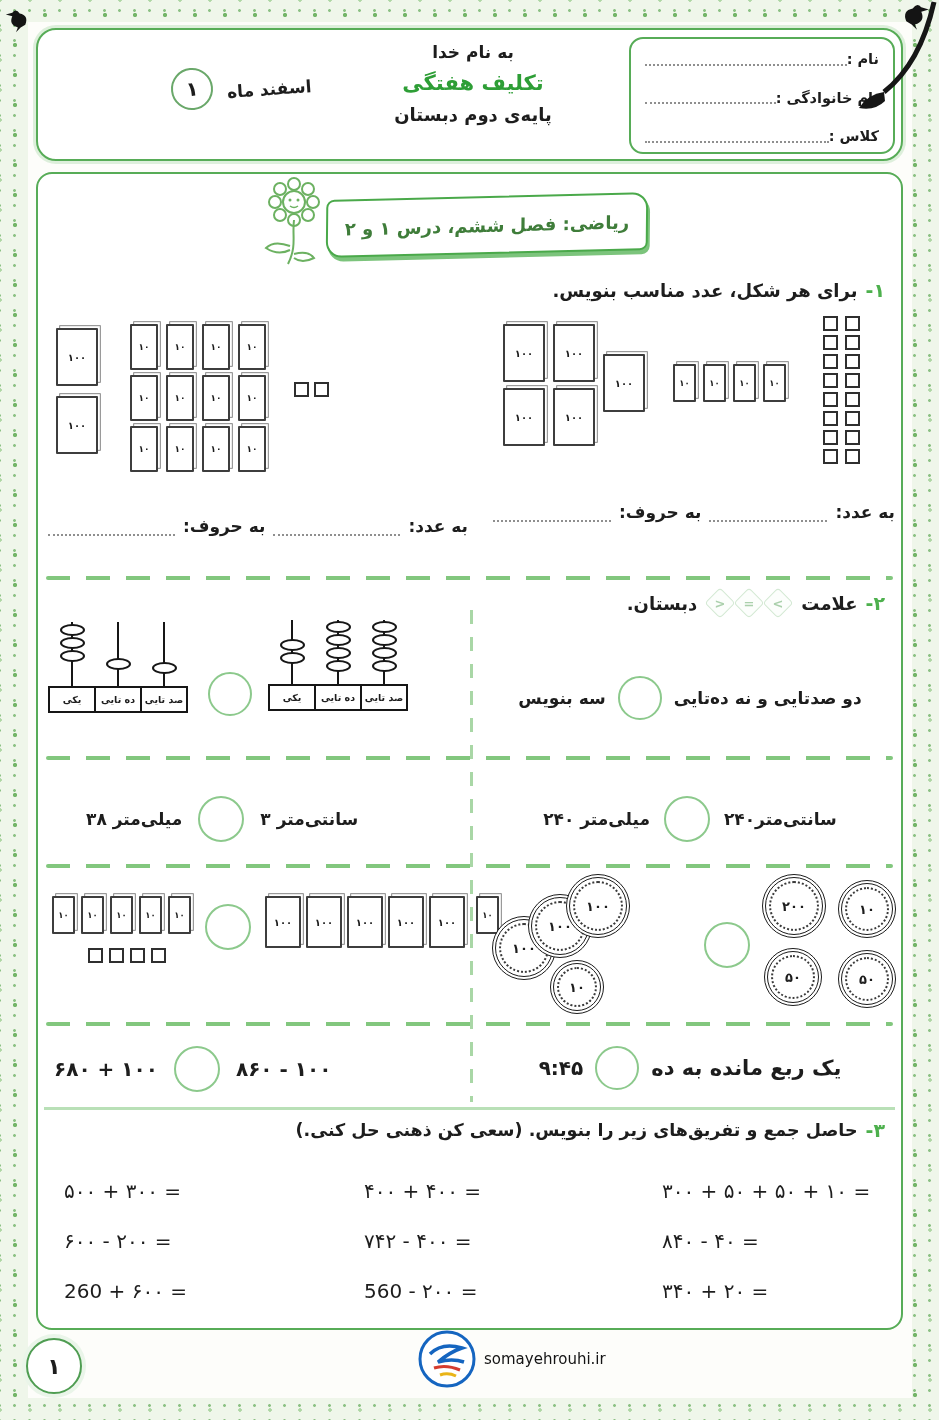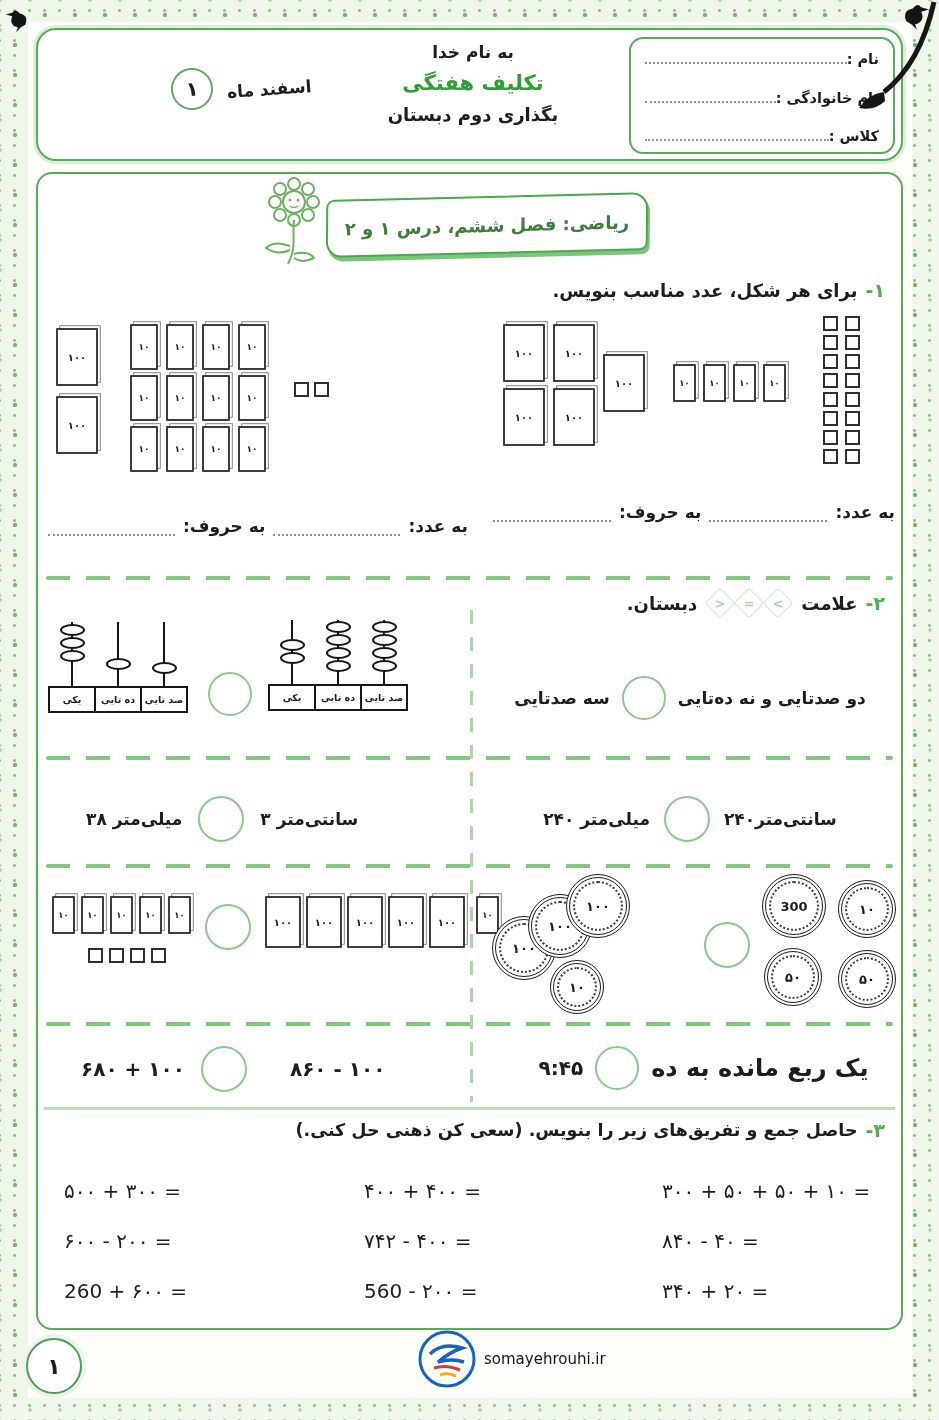--- a/index.html
+++ b/index.html
@@ -16,21 +16,21 @@
   }
   .inner{position:absolute;left:28px;top:22px;width:884px;height:1376px;background:#fdfdfa;}
   .rtl{direction:rtl;}
   .ltr{direction:ltr;}
 
   
   .header-box{position:absolute;left:36px;top:28px;width:867px;height:133px;background:#fff;
     border:2.5px solid #57ac57;border-radius:20px;box-shadow:0 0 0 3px #ddefdb;z-index:2;}
   .fields-box{position:absolute;right:6px;top:7px;width:266px;height:117px;border:2px solid #57ac57;
     border-radius:14px;padding:12px 14px 8px;display:flex;flex-direction:column;justify-content:space-between;}
-  .field-row{display:flex;direction:rtl;align-items:flex-start;}
+  .field-row{display:flex;direction:rtl;align-items:center;}
   .field-label{font-weight:bold;font-size:14.5px;white-space:nowrap;}
   .dot{flex:1;border-bottom:2.2px dotted #8f8f8f;height:13px;}
   .header-center{position:absolute;left:270px;top:12px;width:330px;text-align:center;}
   .bismillah{font-size:17px;font-weight:bold;margin-bottom:9px;}
   .wk-title{font-size:21px;font-weight:bold;color:#2e9e36;margin-bottom:9px;}
   .grade{font-size:18px;font-weight:bold;}
   .month-zone{position:absolute;left:58px;top:38px;width:215px;display:flex;direction:rtl;align-items:center;gap:14px;justify-content:flex-start;}
   .month-label{font-size:17px;font-weight:bold;transform:rotate(-4deg);}
   .month-badge{width:42px;height:42px;border:2px solid #6aa86a;border-radius:50%;background:#fff;
     display:flex;align-items:center;justify-content:center;font-size:20px;font-weight:bold;transform:rotate(-6deg);}
@@ -79,21 +79,21 @@
     background:repeating-linear-gradient(90deg,#82c77e 0 24px,transparent 24px 40px);}
   .vdash{position:absolute;left:432px;width:3px;
     background:repeating-linear-gradient(180deg,#a9d7a6 0 14px,transparent 14px 27px);}
   .greenline{position:absolute;left:6px;right:6px;height:2.5px;background:#b9e0b7;}
 
   .cmp{width:46px;height:46px;border:2px solid #8cc98c;border-radius:50%;background:#fff;flex:none;}
   .cmp.sm{width:44px;height:44px;}
 
   .cmprow{position:absolute;display:flex;direction:ltr;align-items:center;}
   .cmptxt{font-weight:bold;font-size:17px;white-space:nowrap;}
-  .eq{font-weight:bold;font-size:20px;direction:ltr;white-space:nowrap;margin-left:27px;}
+  .eq{font-weight:bold;font-size:20px;direction:ltr;white-space:nowrap;}
 
   
   .abacus{display:flex;}
   .rod{width:48px;display:flex;flex-direction:column;margin-left:-2px;}
   .rodtop{height:64px;position:relative;display:flex;flex-direction:column;justify-content:flex-end;align-items:center;padding-bottom:5px;}
   .rodtop::before{content:"";position:absolute;top:0;bottom:-2px;left:50%;width:2.5px;margin-left:-1.25px;background:#161616;}
   .bead{width:25px;height:12px;border:2.5px solid #161616;border-radius:50%;background:#fff;margin-bottom:1px;position:relative;z-index:1;}
   .rodlabel{height:27px;border:2.2px solid #161616;background:#fff;display:flex;align-items:center;justify-content:center;
     font-size:9.5px;font-weight:bold;white-space:nowrap;}
 
@@ -146,21 +146,21 @@
       <span class="dot"></span>
     </div>
     <div class="field-row">
       <span class="field-label">کلاس :</span>
       <span class="dot"></span>
     </div>
   </div>
   <div class="header-center">
     <div class="bismillah">به نام خدا</div>
     <div class="wk-title">تکلیف هفتگی</div>
-    <div class="grade">بگذار‌ی دوم دبستان</div>
+    <div class="grade">پایه‌ی دوم دبستان</div>
   </div>
   <div class="month-zone">
     <span class="month-label">اسفند ماه</span>
     <span class="month-badge">۱</span>
   </div>
 </div>
 
 <div class="main-box">
 
   <svg class="decor" style="left:212px;top:0px;width:84px;height:95px;z-index:2;" viewBox="0 0 84 95">
@@ -337,21 +337,21 @@
         <div class="bead"></div>
         <div class="bead"></div>
         <div class="bead"></div>
         <div style="height:6px;"></div>
       </div>
       <div class="rodlabel">صد تایی</div>
     </div>
   </div>
 
   <div class="cmprow" style="left:440px;top:502px;width:424px;justify-content:center;gap:12px;">
-    <span class="cmptxt rtl">سه صدتایی</span>
+    <span class="cmptxt rtl">سه بنویس</span>
     <span class="cmp sm"></span>
     <span class="cmptxt rtl">دو صدتایی و نه ده‌تایی</span>
   </div>
 
   <div class="hdash" style="top:582px;"></div>
 
   <div class="cmprow" style="left:20px;top:622px;width:400px;justify-content:flex-start;gap:16px;padding-left:28px;">
     <span class="cmptxt ltr">۳۸ میلی‌متر</span>
     <span class="cmp"></span>
     <span class="cmptxt ltr">۳ سانتی‌متر</span>
@@ -393,38 +393,38 @@
 
   <div style="position:absolute;left:450px;top:700px;width:412px;height:148px;">
     <div style="position:absolute;left:0;top:0;width:200px;height:145px;">
       <div class="coin c-big" style="left:78px;top:0;z-index:3;">۱۰۰</div>
       <div class="coin c-big" style="left:40px;top:20px;z-index:2;">۱۰۰</div>
       <div class="coin c-big" style="left:4px;top:42px;z-index:1;">۱۰۰</div>
       <div class="coin c-sm" style="left:62px;top:86px;z-index:4;">۱۰</div>
     </div>
     <div class="cmp" style="position:absolute;left:216px;top:48px;"></div>
     <div style="position:absolute;left:274px;top:0;width:138px;height:145px;">
-      <div class="coin c-big" style="left:0;top:0;">300</div>
+      <div class="coin c-big" style="left:0;top:0;">۲۰۰</div>
       <div class="coin c-mid" style="left:76px;top:6px;">۱۰</div>
       <div class="coin c-mid" style="left:2px;top:74px;">۵۰</div>
       <div class="coin c-mid" style="left:76px;top:76px;">۵۰</div>
     </div>
   </div>
 
   <div class="hdash" style="top:848px;"></div>
 
   <div class="cmprow" style="left:16px;top:872px;width:410px;justify-content:flex-start;gap:16px;">
     <span class="eq">۶۸۰ + ۱۰۰</span>
     <span class="cmp"></span>
     <span class="eq">۸۶۰ - ۱۰۰</span>
   </div>
   <div class="cmprow" style="left:440px;top:872px;width:424px;justify-content:center;gap:12px;">
     <span class="eq">۹:۴۵</span>
     <span class="cmp sm"></span>
-    <span class="cmptxt rtl" style="font-size:24px;">یک ربع مانده به ده</span>
+    <span class="cmptxt rtl" style="font-size:21px;">یک ربع مانده به ده</span>
   </div>
 
   <div class="greenline" style="top:933px;"></div>
 
   <div class="sec-head" style="top:945px;">
     <span class="sec-num">۳-</span>
     <span class="sec-text" style="font-size:17.5px;">حاصل جمع و تفریق‌های زیر را بنویس. (سعی کن ذهنی حل کنی.)</span>
   </div>
 
   <div class="eqgrid">

